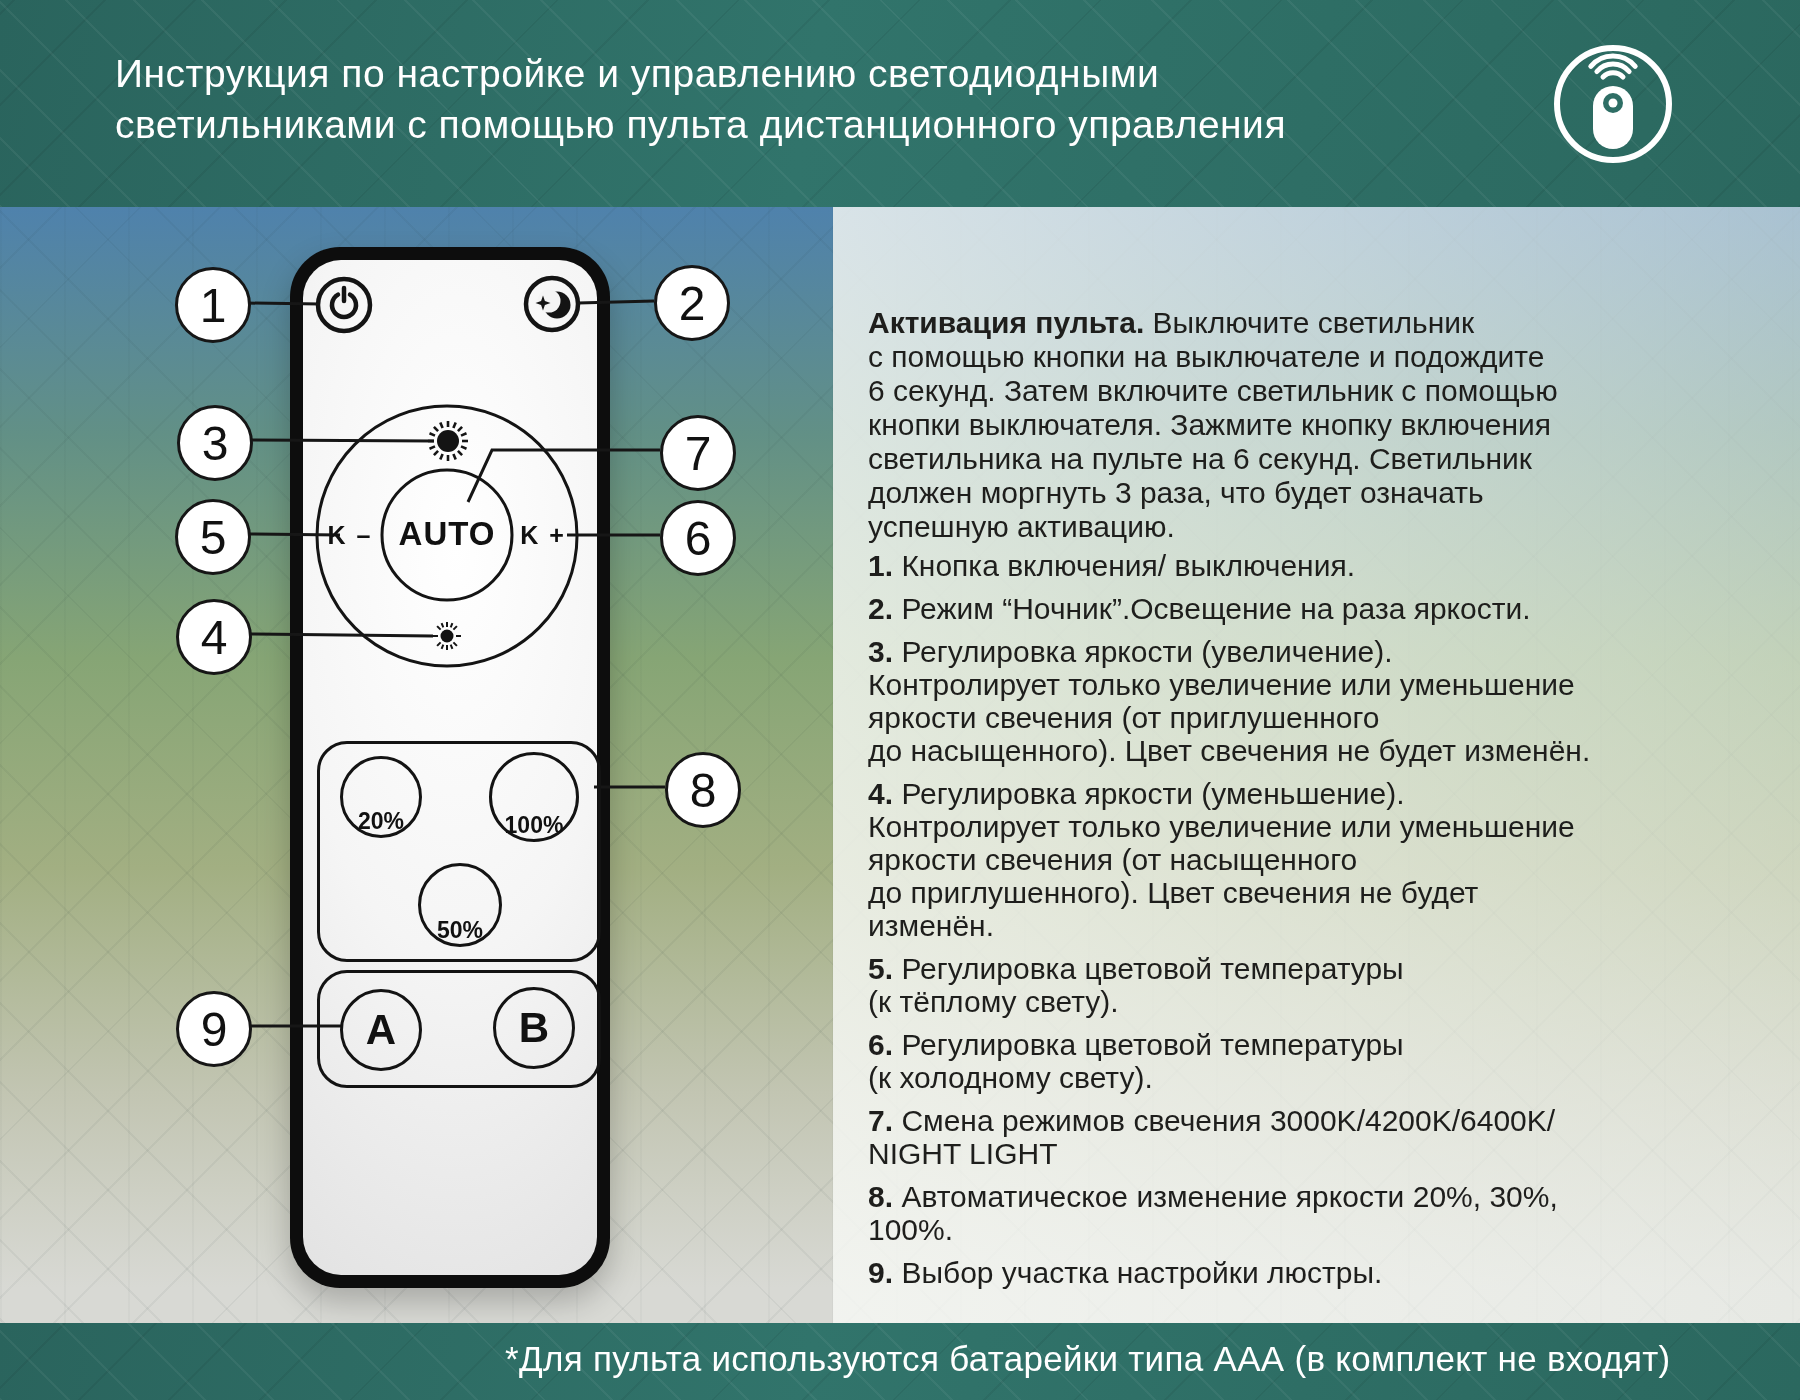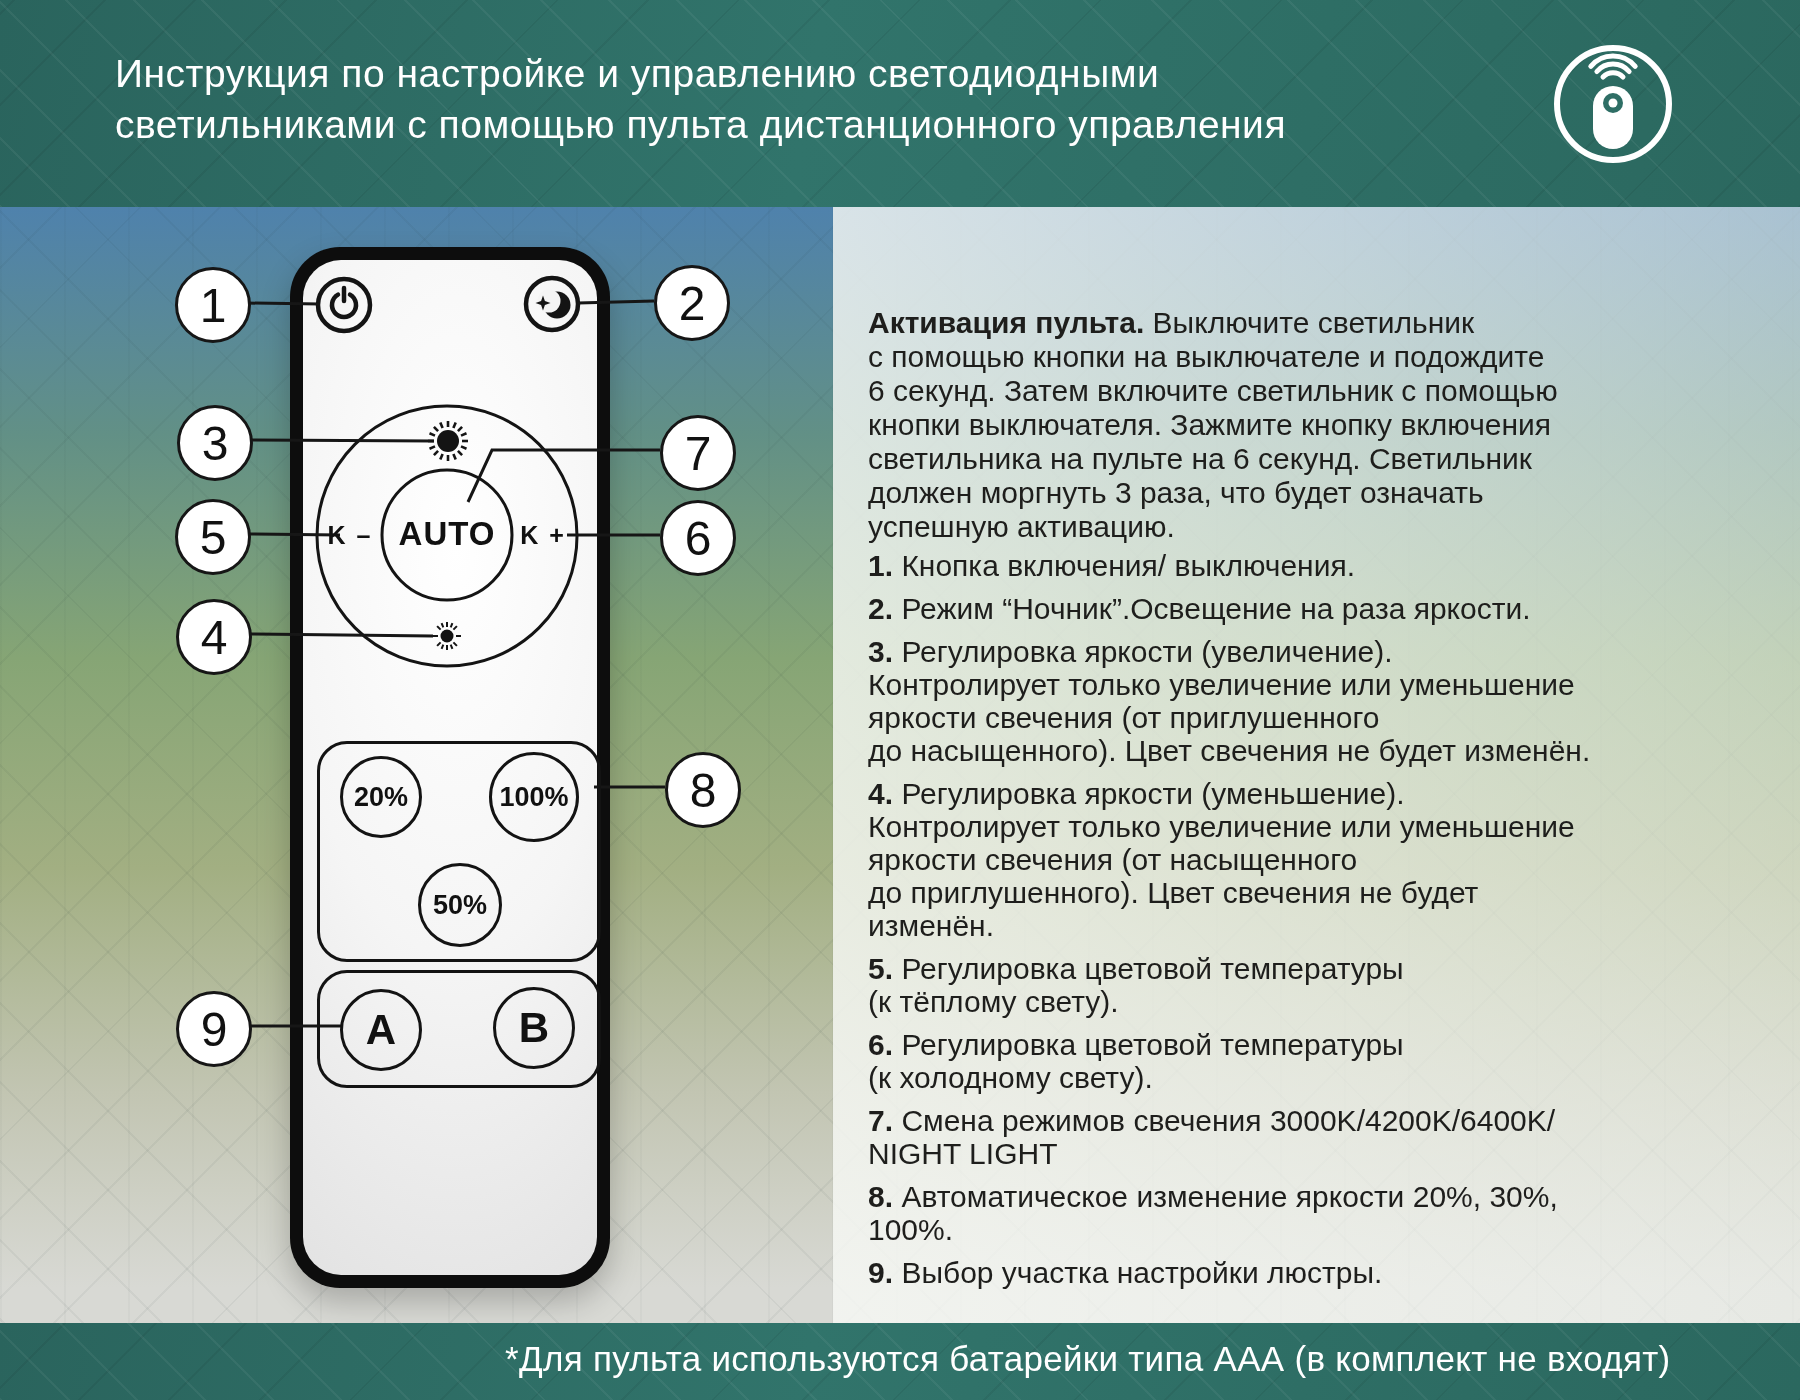--- a/index.html
+++ b/index.html
@@ -56,21 +56,21 @@
   }
   
   .btn-group{position:absolute;border:3px solid #131313;border-radius:30px;z-index:4;}
   .group-percent{left:317px;top:741px;width:278px;height:215px;}
   .group-ab{left:317px;top:970px;width:278px;height:112px;}
   .rbtn{
     position:absolute;border:3px solid #131313;border-radius:50%;z-index:4;
     display:flex;align-items:center;justify-content:center;
     color:#111;font-weight:bold;background:transparent;
   }
-  .rbtn.pct{font-size:27px;}
+  .rbtn.pct{font-size:23px;align-items:flex-end;}
   .rbtn.ab{font-size:42px;}
   .btn-20{left:340px;top:756px;width:76px;height:76px;}
   .btn-100{left:489px;top:752px;width:84px;height:84px;}
   .btn-50{left:418px;top:863px;width:78px;height:78px;}
   .btn-a{left:340px;top:989px;width:76px;height:76px;}
   .btn-b{left:493px;top:987px;width:76px;height:76px;}
   .dial-label{
     position:absolute;z-index:4;color:#111;font-weight:bold;text-align:center;
   }
   .lbl-auto{left:377px;top:515px;width:140px;font-size:33px;letter-spacing:1px;text-align:center;}

